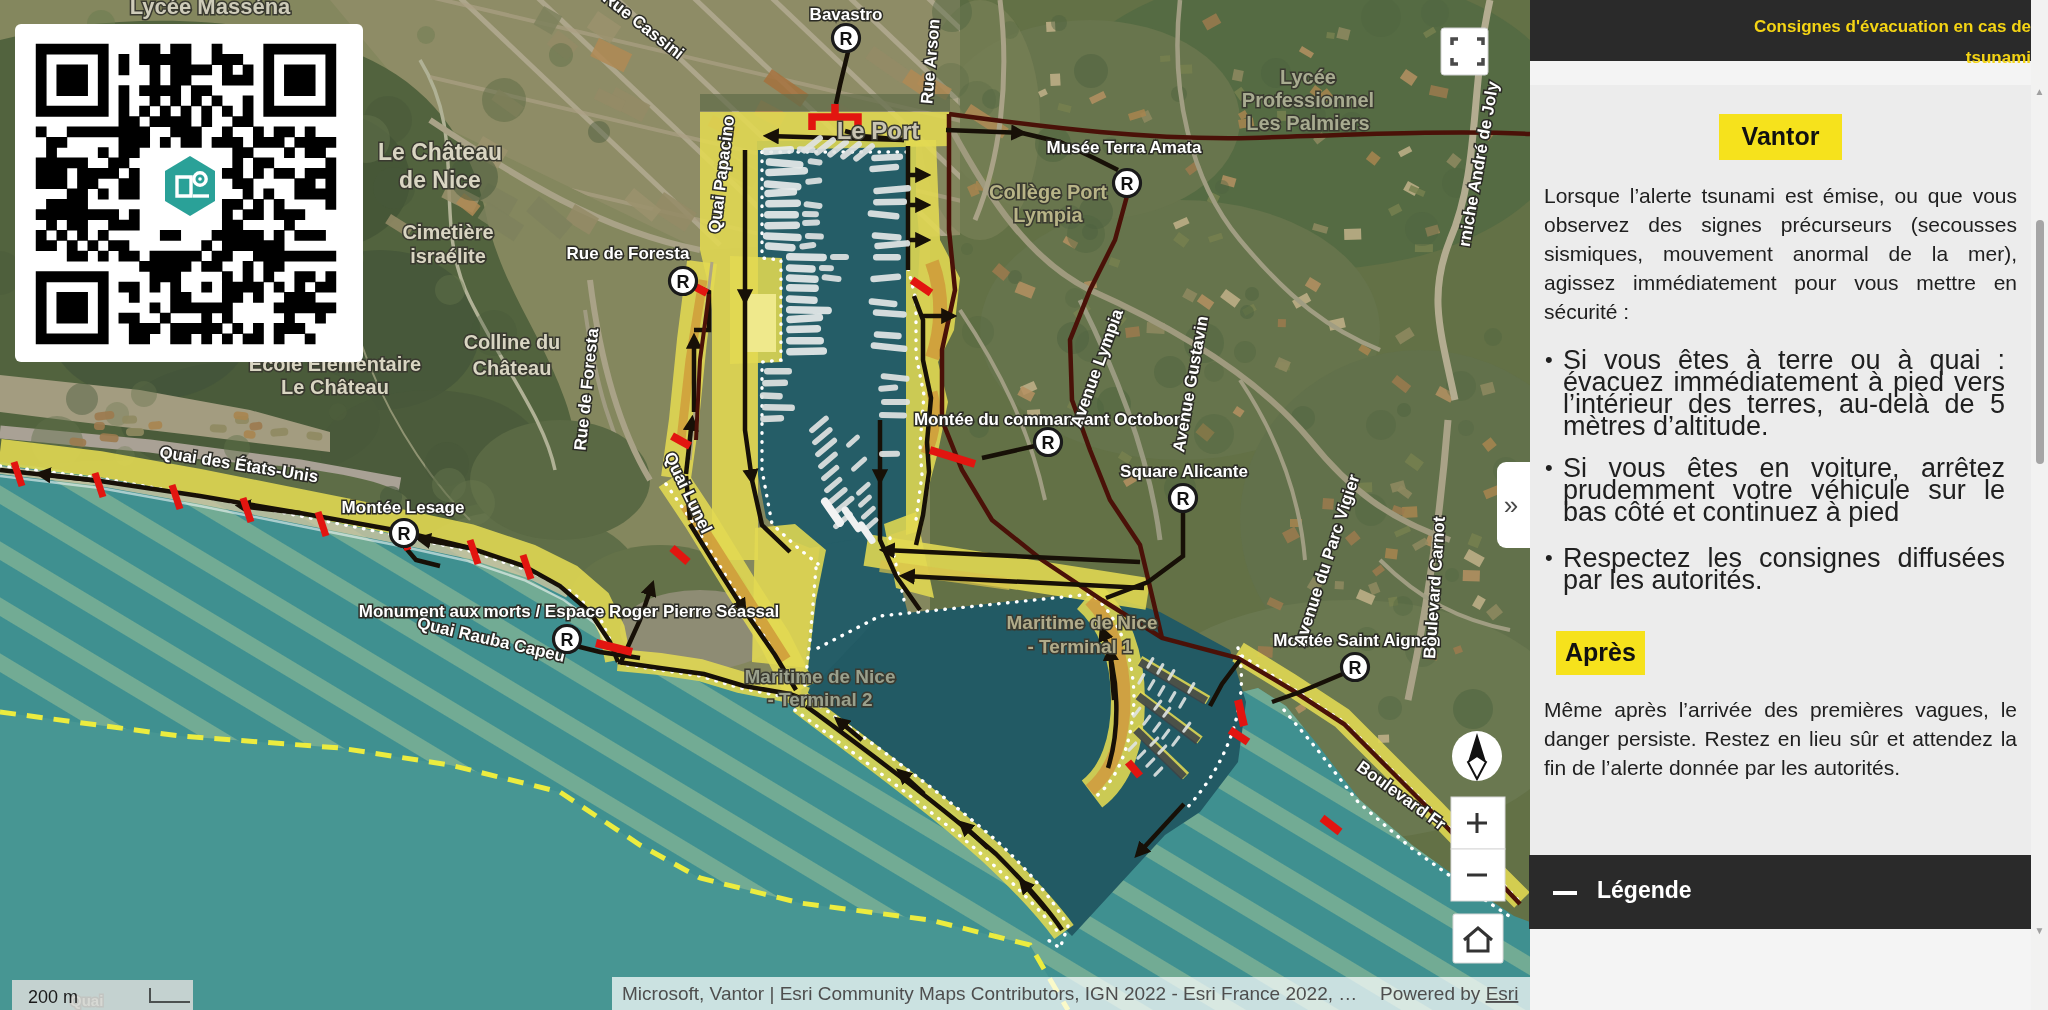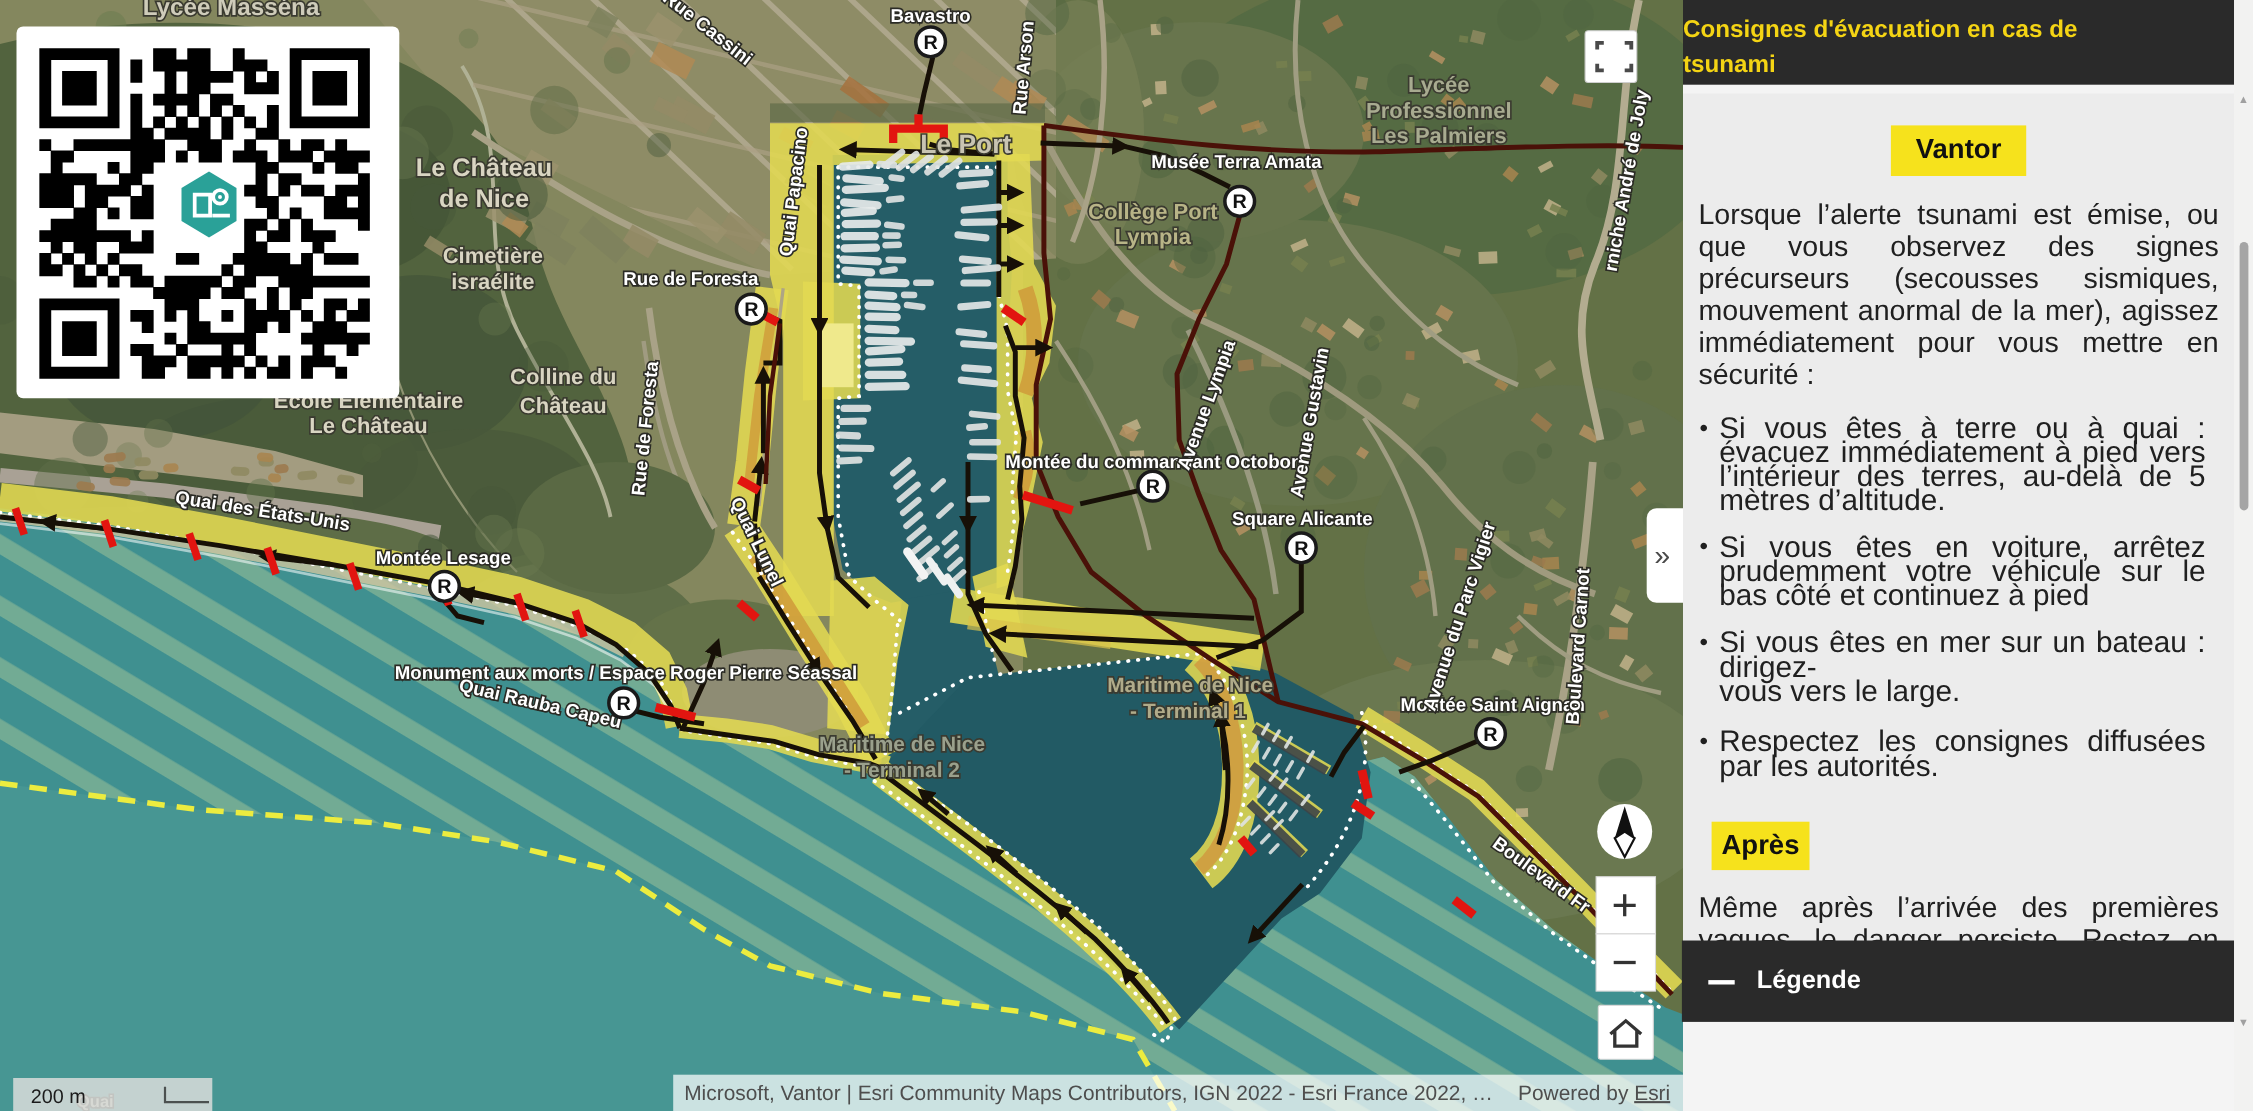--- a/index.html
+++ b/index.html
@@ -1,22 +1,22 @@
 <!DOCTYPE html>
 <html><head><meta charset="utf-8">
 <style>
 html,body{margin:0;padding:0;width:2048px;height:1010px;overflow:hidden;background:#f4f4f4;
 font-family:"Liberation Sans",sans-serif;}
 #map{position:absolute;left:0;top:0;width:1530px;height:1010px;}
 #panel{position:absolute;left:1530px;top:0;width:518px;height:1010px;background:#f4f4f4;}
-#phead{position:absolute;left:0;top:0;width:501px;height:77px;background:#2a2a2a;color:#f4d414;
-font-weight:bold;font-size:22px;line-height:31px;text-align:left;padding-top:11px;box-sizing:border-box;}
+#phead{position:absolute;left:0;top:0;width:501px;height:61px;background:#2a2a2a;color:#f4d414;
+font-weight:bold;font-size:17px;line-height:31px;text-align:right;padding-top:11px;box-sizing:border-box;}
 #pcontent{position:absolute;left:0;top:85px;width:501px;height:770px;background:#ececec;}
 .badge{display:table;margin:0 auto;background:#f6e21c;color:#111;font-weight:bold;font-size:25px;padding:8px 23px 9px;}
-.para{margin:0;padding:0 14px;font-size:26px;line-height:29px;color:#202020;text-align:justify;}
+.para{margin:0;padding:0 14px;font-size:21px;line-height:29px;color:#202020;text-align:justify;}
 ul.blist{margin:0;padding:0 26px 0 33px;list-style:none;}
 ul.blist li{position:relative;font-size:27px;line-height:22px;color:#202020;text-align:justify;}
 ul.blist li:before{content:"\2022";position:absolute;left:-18px;top:0;font-size:22px;}
 #legend{position:absolute;left:-1px;top:855px;width:502px;height:74px;background:#2a2a2a;color:#fff;}
 #legend .dash{position:absolute;left:24px;top:36px;width:24px;height:4px;background:#fff;}
 #legend .ltxt{position:absolute;left:68px;top:22px;font-size:23px;font-weight:bold;}
 #scrollcol{position:absolute;left:2031px;top:0;width:17px;height:1010px;background:#f2f2f1;}
 #scrollcol .thumb{position:absolute;left:5px;top:220px;width:8px;height:244px;background:#a5a5a5;border-radius:4px;}
 .sarr{position:absolute;left:0px;width:17px;text-align:center;color:#a0a0a0;font-size:10px;}
 </style></head>
@@ -706,21 +706,20 @@
 </div>
 
 <div id="panel">
  <div id="phead">Consignes d'évacuation en cas de<br>tsunami</div>
  <div id="pcontent">
   <div class="badge" style="margin-top:29px;">Vantor</div>
   <p class="para" style="margin-top:21px;">Lorsque l’alerte tsunami est émise, ou que vous observez des signes précurseurs (secousses sismiques, mouvement anormal de la mer), agissez immédiatement pour vous mettre en sécurité&nbsp;:</p>
   <ul class="blist" style="margin-top:23px;">
    <li>Si vous êtes à terre ou à quai&nbsp;: évacuez immédiatement à pied vers l’intérieur des terres, au-delà de 5 mètres d’altitude.</li>
    <li style="margin-top:20px;">Si vous êtes en voiture, arrêtez prudemment votre véhicule sur le bas côté et continuez à pied</li>
-   <li style="margin-top:21px;">Si vous êtes en mer sur un bateau&nbsp;: dirigez-<br>vous vers le large.</li>
    <li style="margin-top:24px;">Respectez les consignes diffusées par les autorités.</li>
   </ul>
   <div class="badge" style="margin-top:40px;padding:7px 9px 8px;margin-left:26px;">Après</div>
   <p class="para" style="margin-top:20px;">Même après l’arrivée des premières vagues, le danger persiste. Restez en lieu sûr et attendez la fin de l’alerte donnée par les autorités.</p>
  </div>
  <div id="legend">
       <div class="dash"></div>
       <div class="ltxt">Légende</div>
     </div>
 </div>

